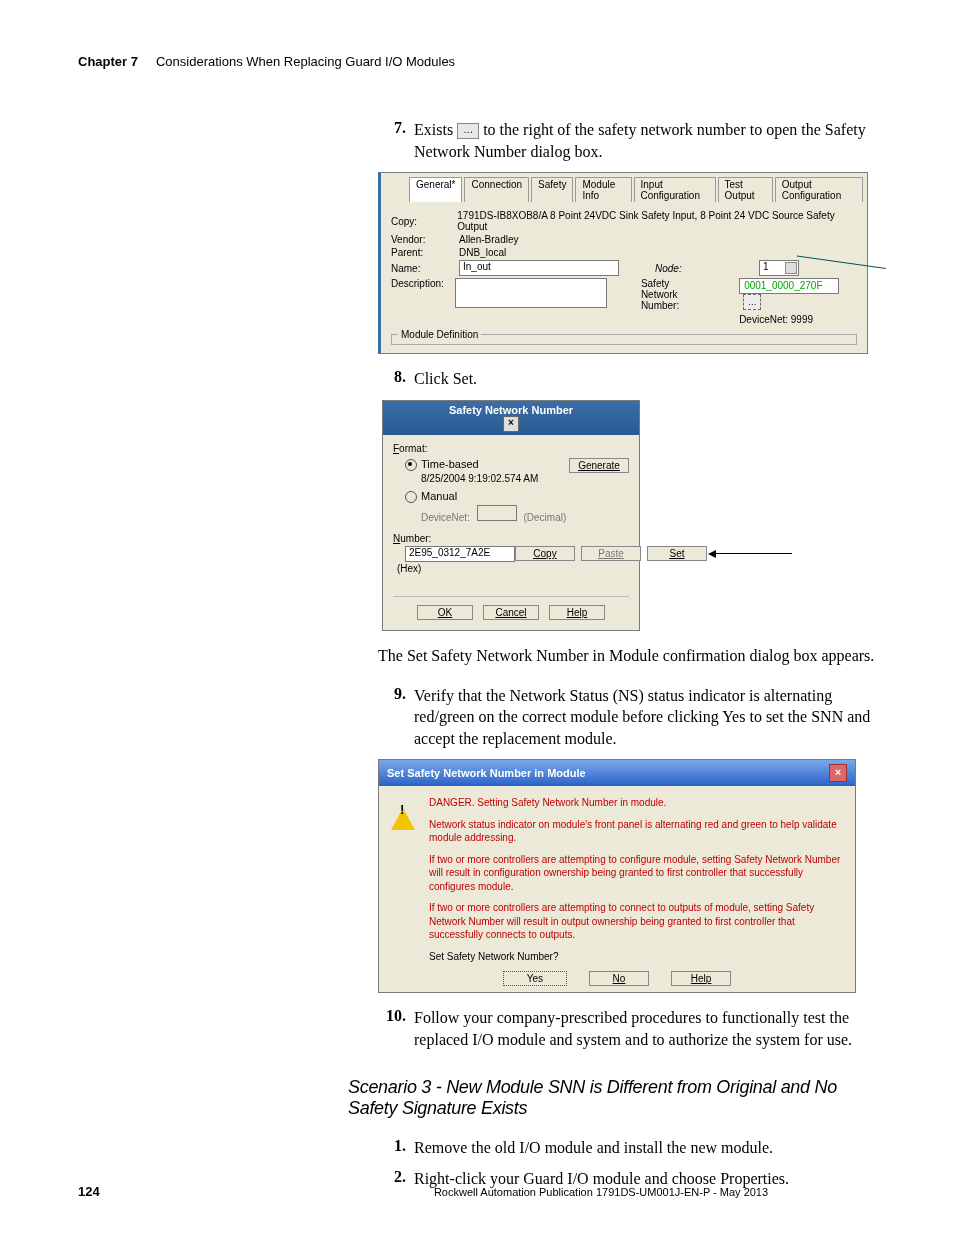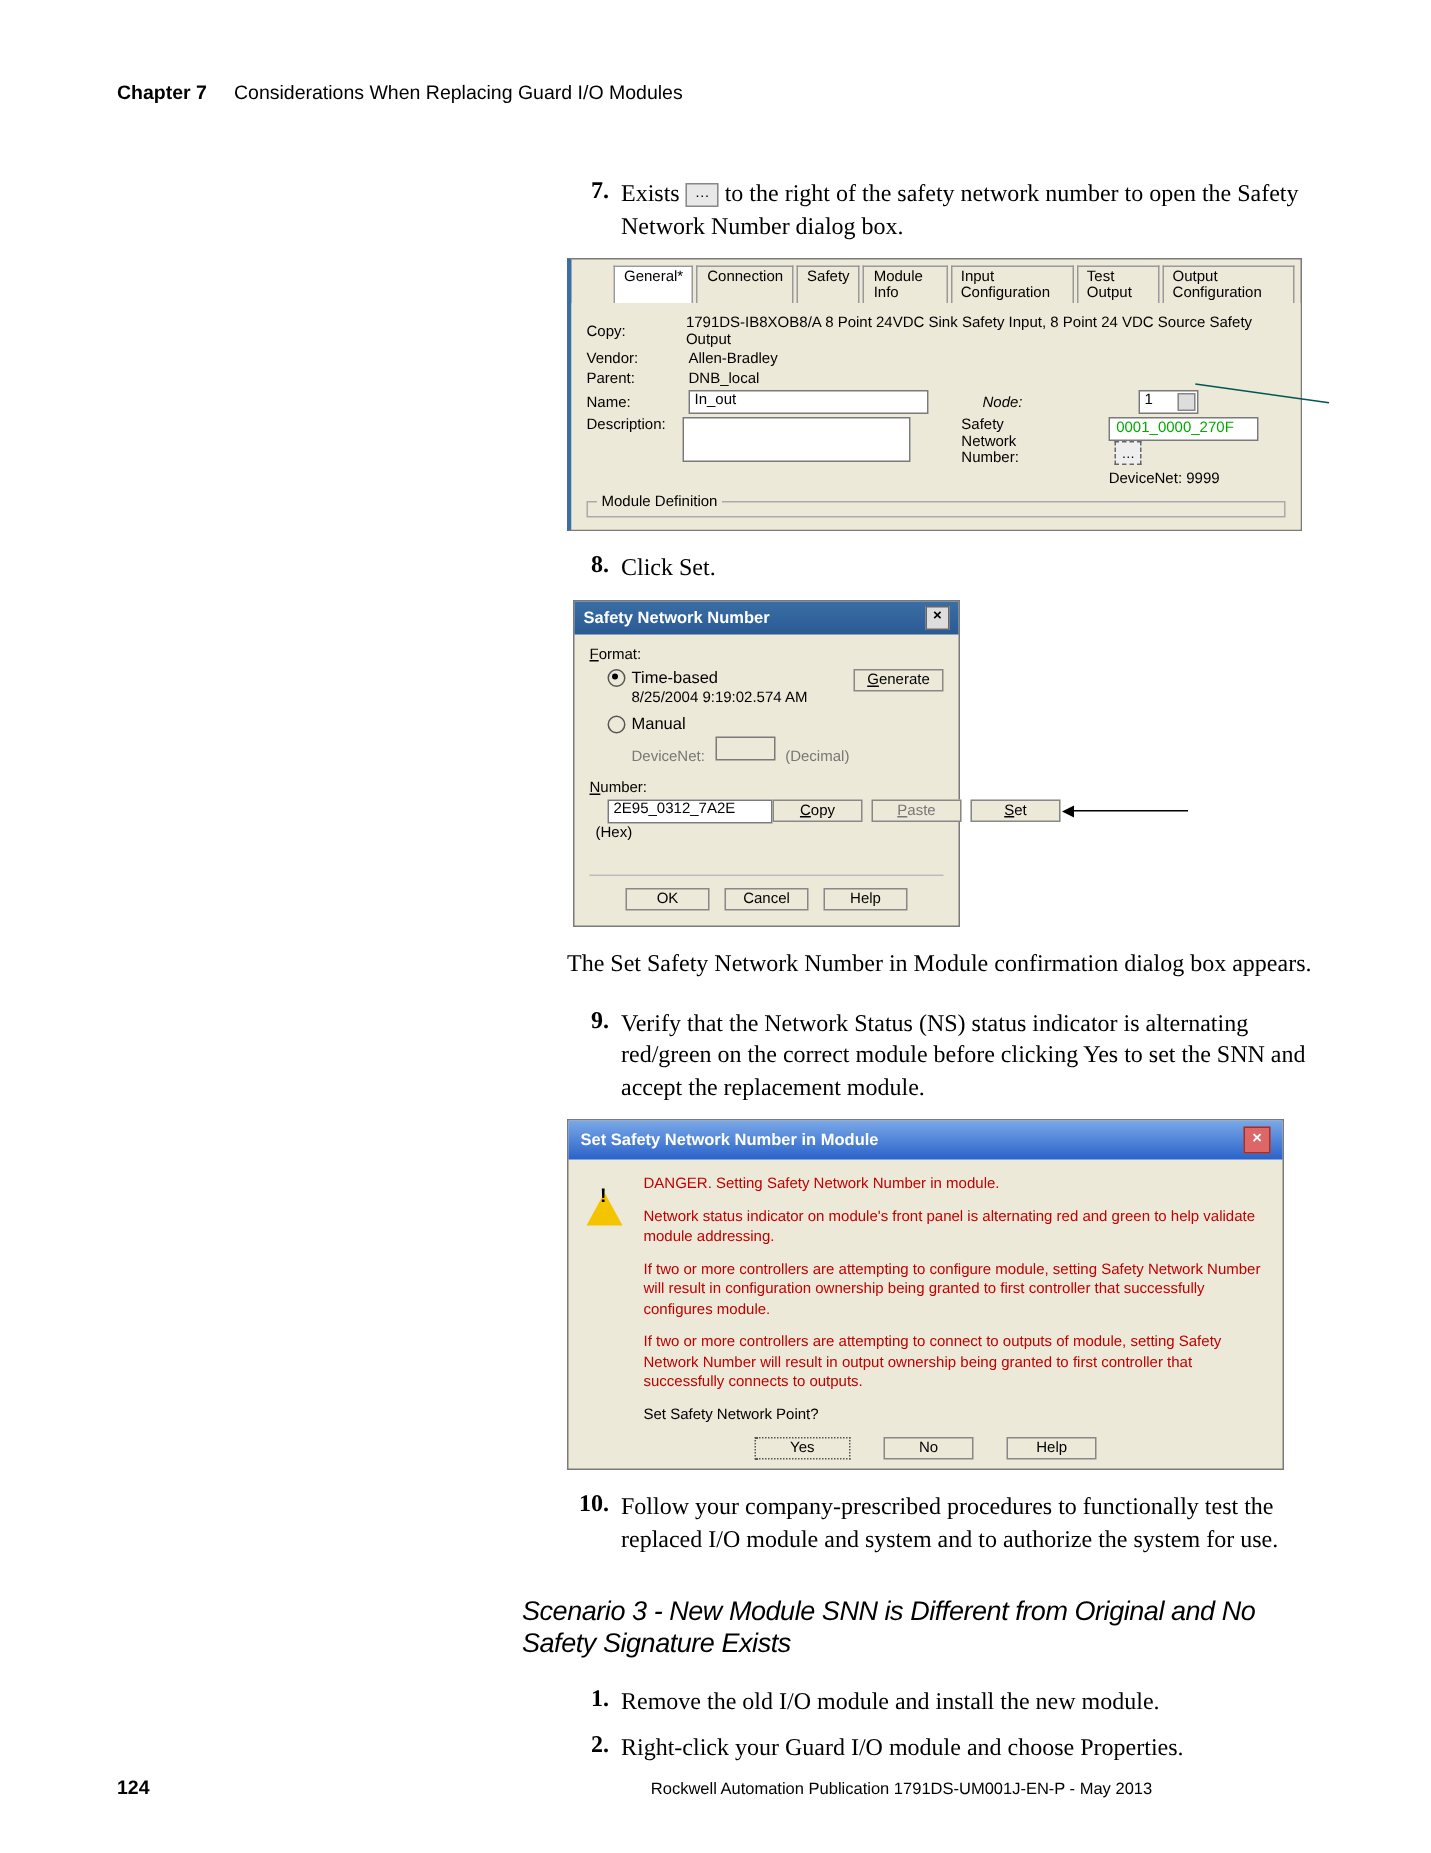--- a/index.html
+++ b/index.html
@@ -18,23 +18,23 @@
   .tab { border:1px solid #999; border-bottom:none; padding:1px 6px; background:#ece9d8; font-size:10px; }
   .tab.active { background:#fff; }
   .panel-body { background:#ece9d8; padding:6px 10px 8px 10px; }
   .row { display:flex; align-items:center; margin:2px 0; font-size:10px; }
   .lbl { width:68px; }
   .txtbox { background:#fff; border:1px solid #7a7a7a; height:16px; padding:0 3px; font-size:10px; box-sizing:border-box; display:inline-block; }
   .combo { background:#fff; border:1px solid #7a7a7a; height:16px; width:40px; position:relative; display:inline-block; font-size:10px; padding:0 3px; box-sizing:border-box; }
   .combo::after { content:''; position:absolute; right:1px; top:1px; width:12px; height:12px; background:#ddd; border:1px solid #888; box-sizing:border-box; }
   .snn-box { border:1px solid #7a7a7a; background:#fff; color:#0a0; height:16px; padding:0 4px; font-size:10px; display:inline-block; width:100px; box-sizing:border-box; line-height:14px; }
   .tiny-btn { display:inline-block; width:18px; height:16px; border:1px dashed #666; background:#eee; font-size:9px; text-align:center; line-height:14px; box-sizing:border-box; margin-left:4px; }
-  .title-bar { background: linear-gradient(#3b6ea5,#2a5a94); color:#fff; font-weight:bold; padding:3px 6px; font-size:11px; display:flex; justify-content:space-between; align-items:center; }
+  .title-bar { background: linear-gradient(#3b6ea5,#2a5a94); color:#fff; font-weight:bold; padding:3px 6px; font-size:11px; display:flex; justify-content:space-between; align-items:center;flex-direction:column; }
   .close-x { width:14px; height:14px; background:#ddd; color:#000; font-size:10px; text-align:center; line-height:12px; border:1px solid #666; font-weight:bold; }
-  .btn { background:#ece9d8; border:1px solid #888; padding:1px 0; width:60px; text-align:center; font-size:10px; display:inline-block; box-sizing:border-box; }
+  .btn { background:#ece9d8; border:1px solid #888; padding:1px 0; width:60px; text-align:center; font-size:10px; display:inline-block; box-sizing:border-box;text-decoration:underline; }
   .btn.wide { width:56px; }
   .radio { width:10px; height:10px; border:1px solid #555; border-radius:50%; display:inline-block; vertical-align:middle; margin-right:4px; position:relative; }
   .radio.sel::after { content:''; position:absolute; left:2px; top:2px; width:4px; height:4px; background:#000; border-radius:50%; }
   fieldset { border:1px solid #aaa; margin:4px 0 0 0; padding:2px 6px; }
   legend { font-size:10px; padding:0 3px; }
   .arrow-left { position:relative; }
   .arrow-left::after { content:''; position:absolute; right:-86px; top:6px; width:80px; height:1px; background:#000; }
   .arrow-left::before { content:''; position:absolute; right:-10px; top:3px; border-right:8px solid #000; border-top:4px solid transparent; border-bottom:4px solid transparent; }
   .arrow-diag { position:absolute; width:90px; height:1px; background:#055; transform-origin:right center; transform:rotate(8deg); }
   .xp-title { background: linear-gradient(#7aa9e8,#2a62c9); color:#fff; font-weight:bold; padding:4px 8px; font-size:11px; display:flex; justify-content:space-between; align-items:center; }
@@ -191,21 +191,21 @@
         </div>
         <div style="display:flex; padding:10px 12px 0 12px; gap:14px;">
           <div>
               <span class="warn-icon"><span class="warn-tri"></span></span>
             </div>
           <div style="font-size:10px; line-height:1.35;">
             <div class="red">DANGER. Setting Safety Network Number in module.</div>
             <div class="red" style="margin-top:8px;">Network status indicator on module's front panel is alternating red and green to help validate module addressing.</div>
             <div class="red" style="margin-top:8px;">If two or more controllers are attempting to configure module, setting Safety Network Number will result in configuration ownership being granted to first controller that successfully configures module.</div>
             <div class="red" style="margin-top:8px;">If two or more controllers are attempting to connect to outputs of module, setting Safety Network Number will result in output ownership being granted to first controller that successfully connects to outputs.</div>
-            <div style="color:#000; margin-top:8px;">Set Safety Network Point?</div>
+            <div style="color:#000; margin-top:8px;">Set Safety Network Number?</div>
           </div>
         </div>
         <div class="btns-row">
           <span class="dotted-btn">Yes</span>
           <span style="display:inline-block; width:16px;"></span>
           <span class="btn">No</span>
           <span style="display:inline-block; width:16px;"></span>
           <span class="btn">Help</span>
         </div>
       </div>

